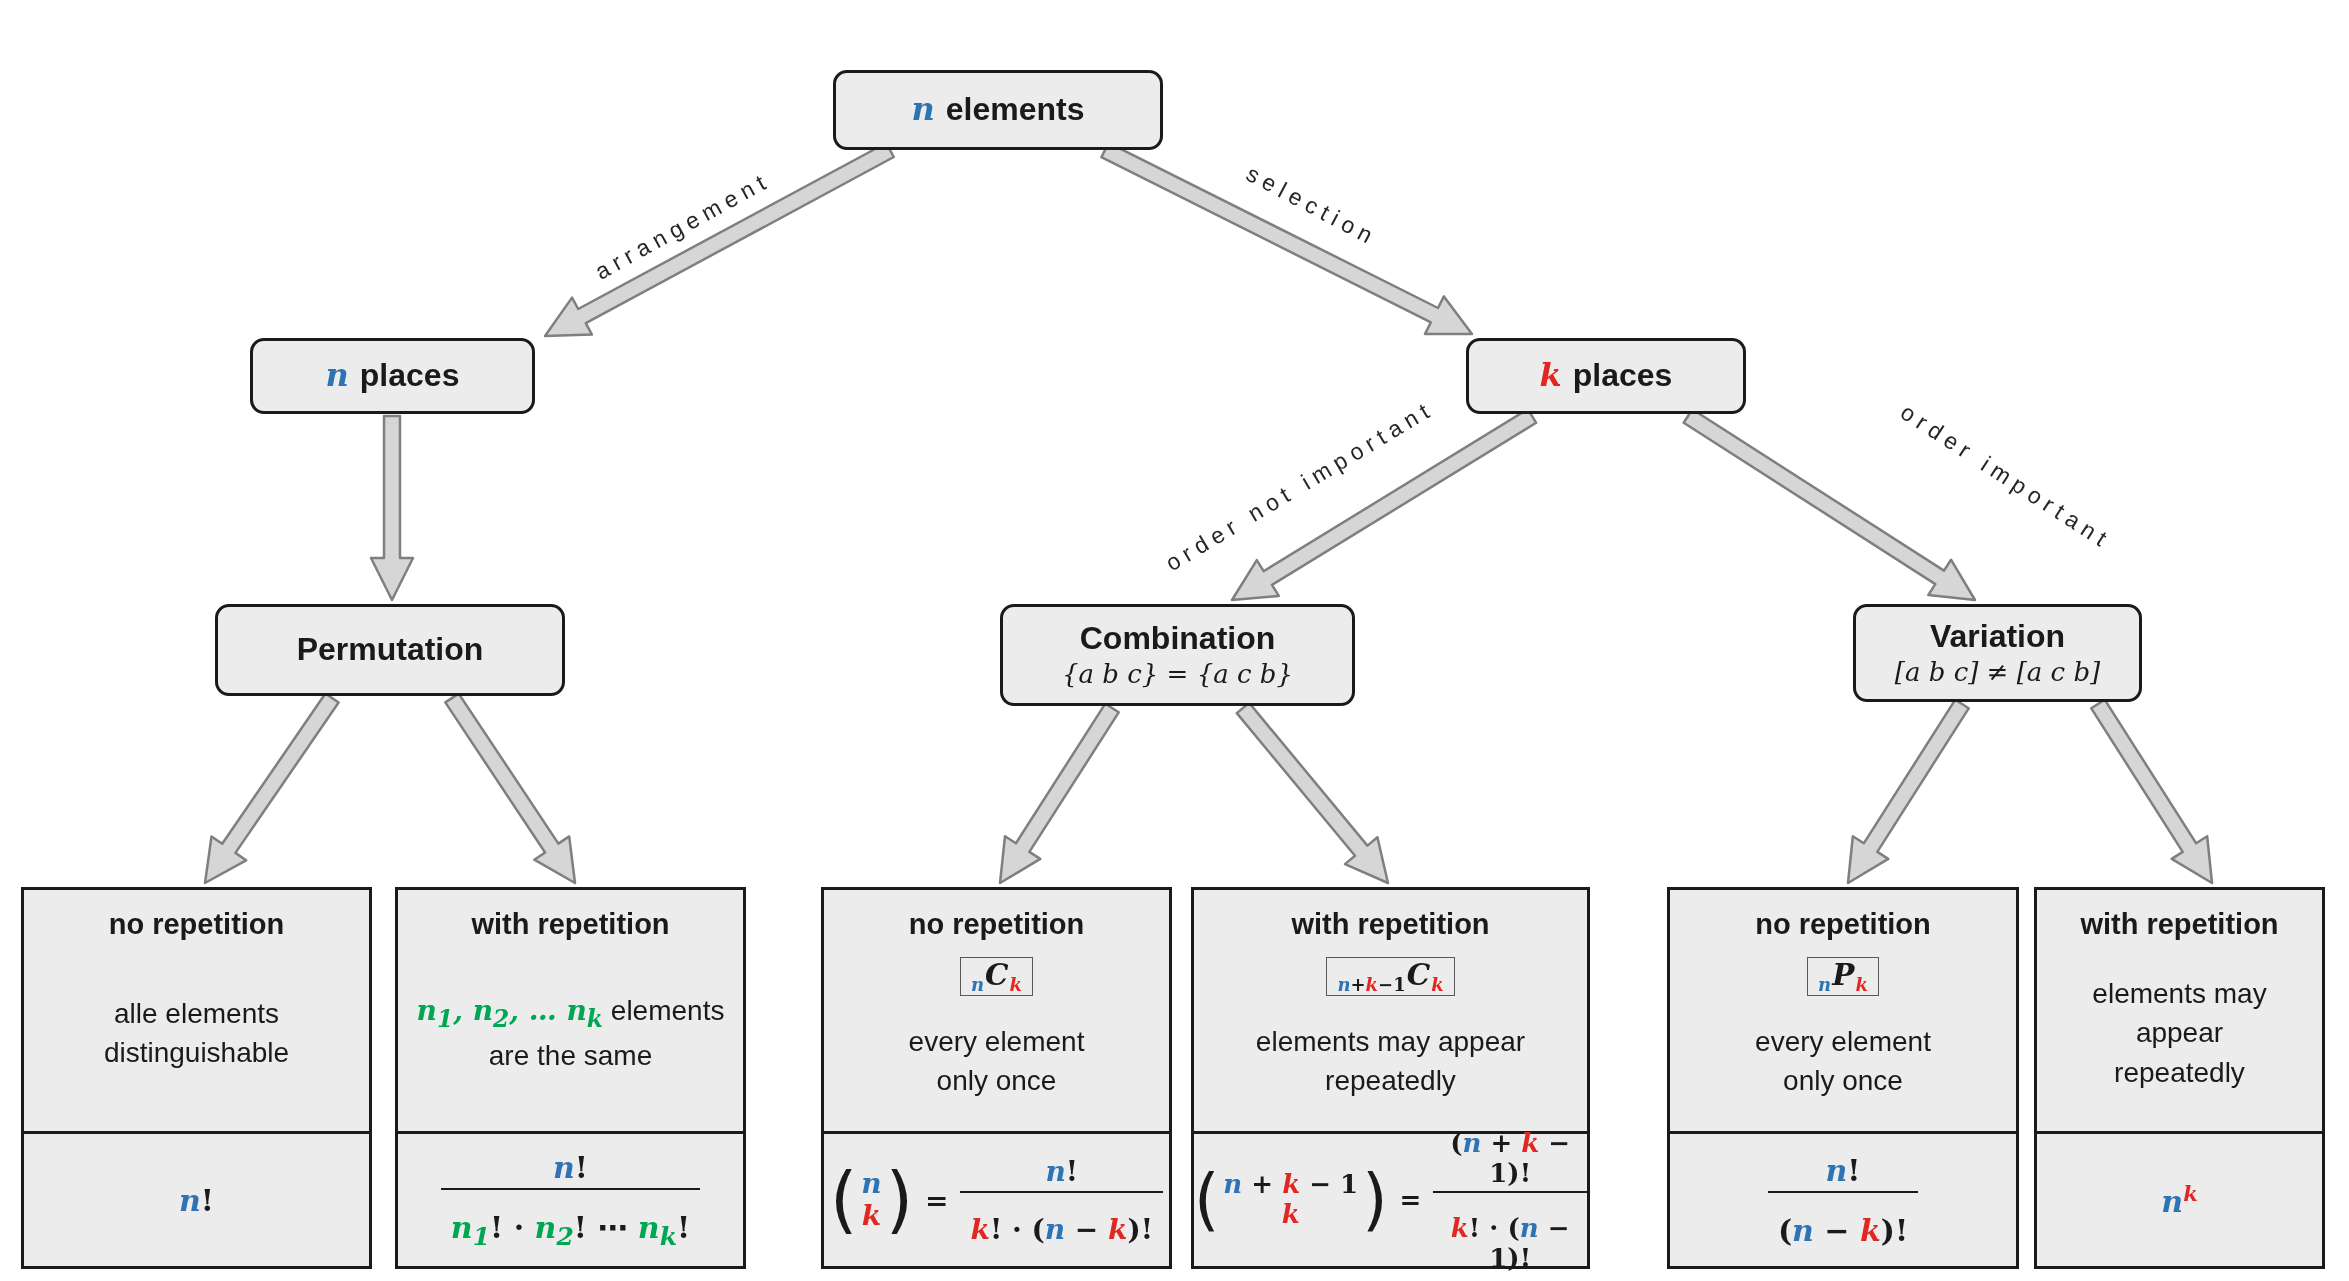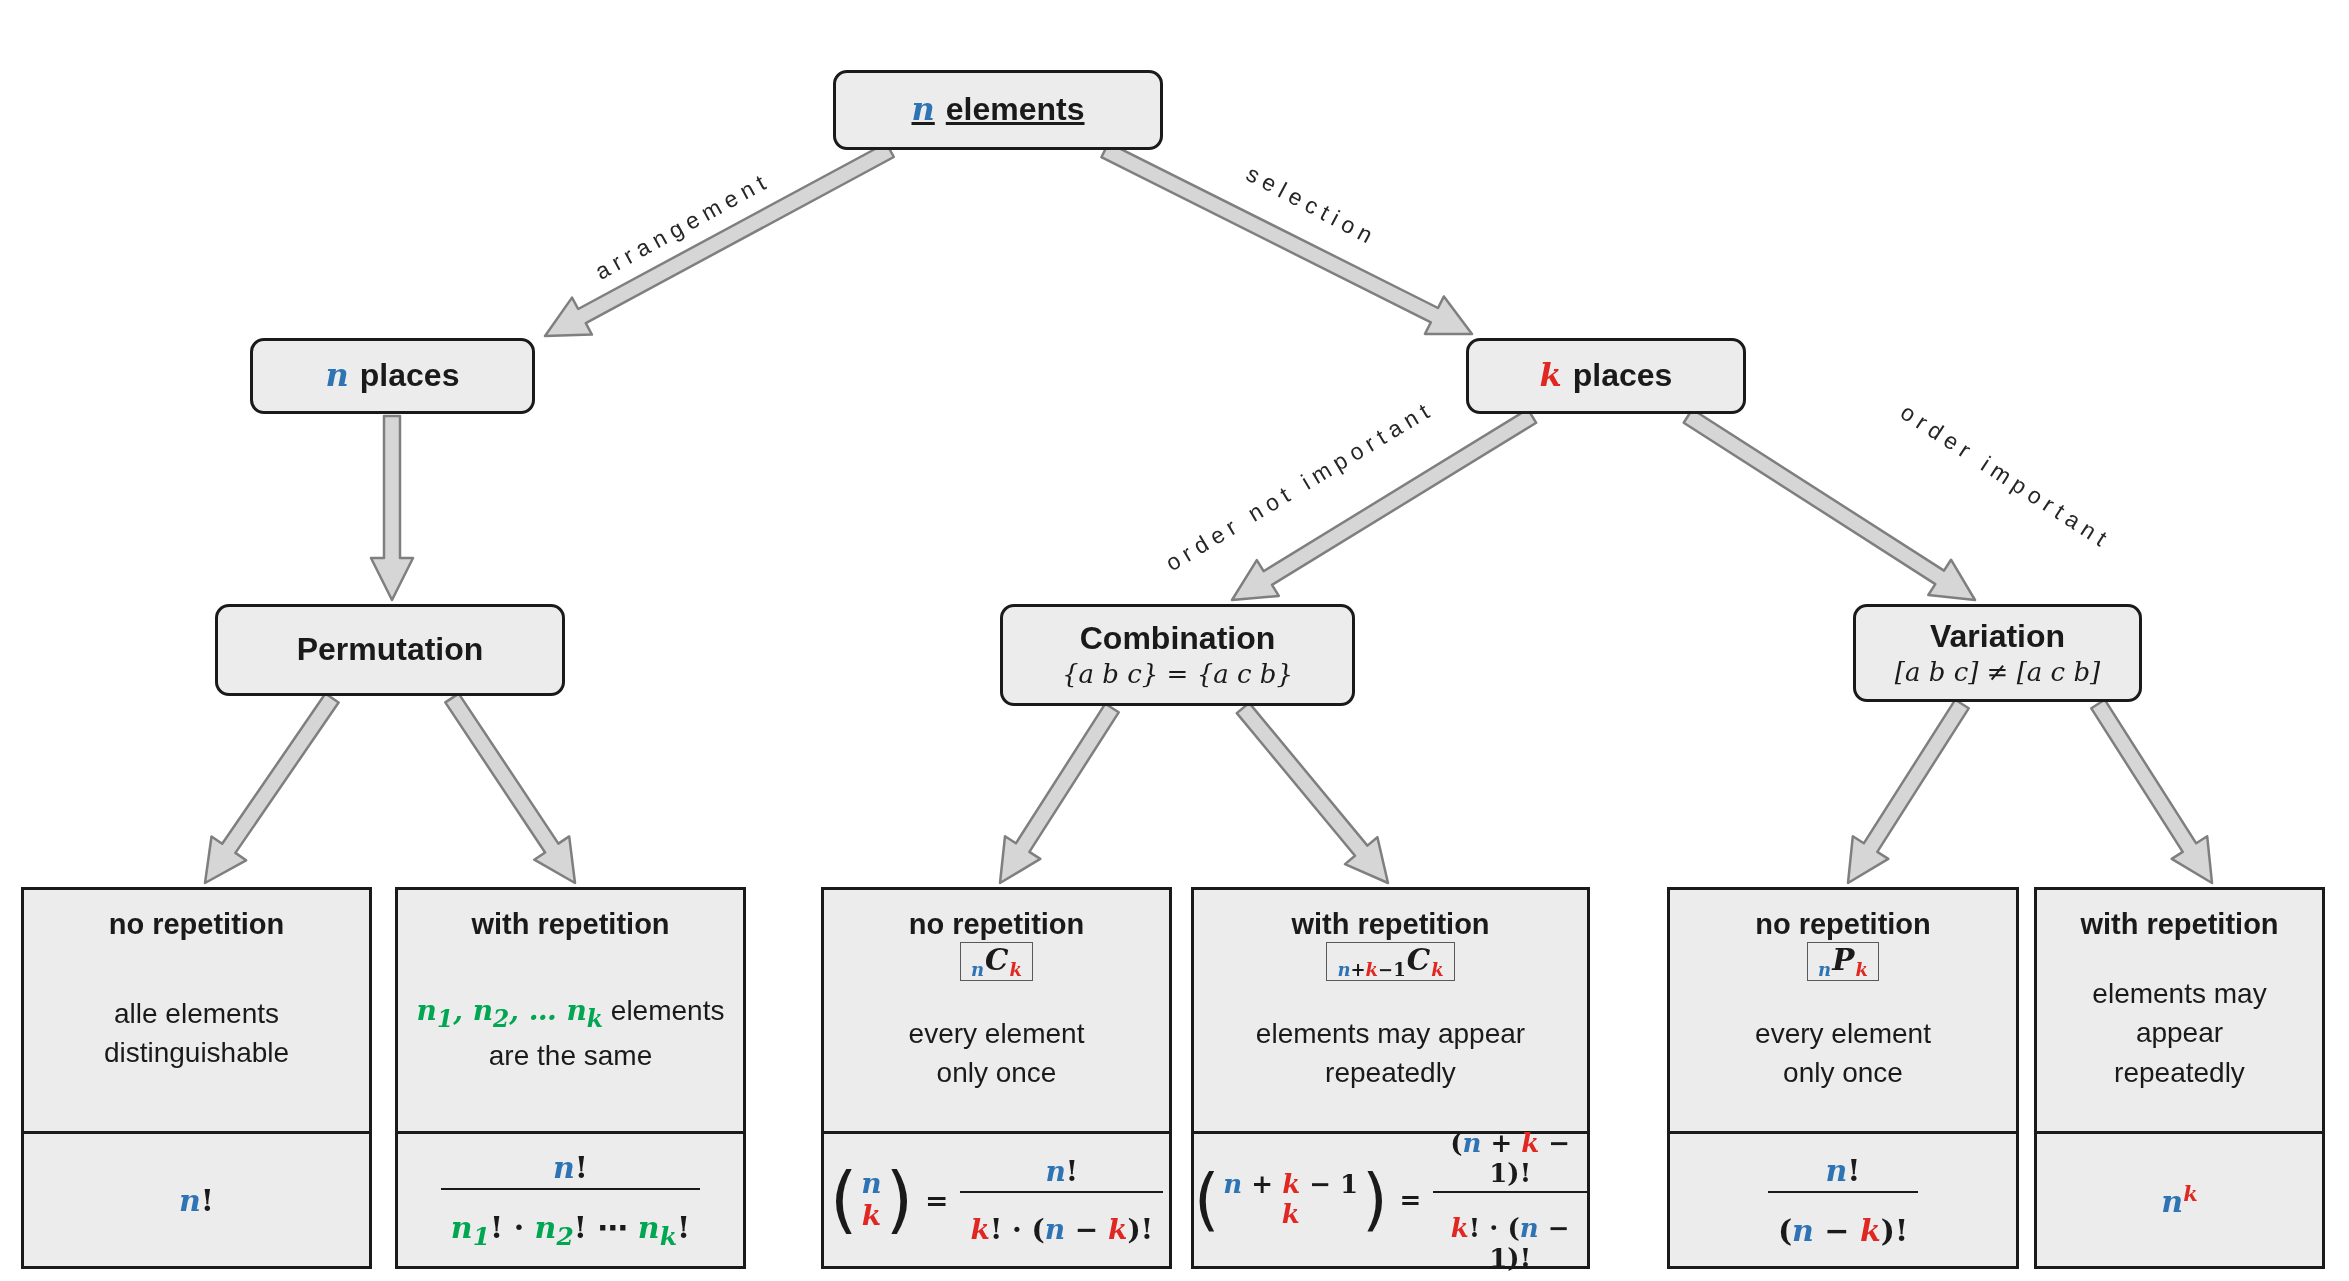--- a/index.html
+++ b/index.html
@@ -38,21 +38,21 @@
 
   
   .leaf {
     position:absolute; top:887px; height:382px; background:#ececec;
     border:3px solid #1a1a1a; box-sizing:border-box;
     display:flex; flex-direction:column;
   }
   .leaf-body { flex:1; display:flex; flex-direction:column; align-items:center; padding:18px 10px 6px; min-height:0; }
   .leaf-title { font-size:29px; font-weight:700; }
   .badge {
-    margin-top:1px; border:1.5px solid #595959; padding:1px 10px 4px; background:#ececec;
+    margin-top:16px; border:1.5px solid #595959; padding:1px 10px 4px; background:#ececec;
     font-family:"DejaVu Serif","DejaVu Sans",serif; font-size:25px; font-weight:700; line-height:1.1;text-align:right;
   }
   .badge .op { font-style:italic; font-size:1.18em; padding:0 1px; }
   .badge sub { font-size:0.72em; line-height:0; }
   .desc { margin:auto 0; text-align:center; font-size:28px; line-height:1.4; }
 
   .leaf-formula {
     height:132px; border-top:3px solid #1a1a1a; flex:none;
     display:flex; align-items:center; justify-content:center;
   }
@@ -84,21 +84,21 @@
     <path d="M1527.8,409.2L1263.6,571.2L1256.8,560.1L1232.0,600.0L1278.8,595.9L1272.0,584.9L1536.2,422.8Z" class="arrow"></path>
     <path d="M1683.7,422.7L1935.3,584.1L1928.3,595.0L1975.0,600.0L1951.0,559.7L1944.0,570.6L1692.3,409.3Z" class="arrow"></path>
     <path d="M325.4,693.5L222.2,843.8L211.5,836.5L205.0,883.0L246.1,860.3L235.4,852.9L338.6,702.5Z" class="arrow"></path>
     <path d="M445.3,702.4L545.1,852.5L534.3,859.7L575.0,883.0L569.2,836.4L558.4,843.6L458.7,693.6Z" class="arrow"></path>
     <path d="M1105.3,703.7L1015.9,843.3L1005.0,836.3L1000.0,883.0L1040.3,858.9L1029.4,851.9L1118.7,712.3Z" class="arrow"></path>
     <path d="M1236.8,713.1L1355.0,855.8L1345.0,864.1L1388.0,883.0L1377.4,837.3L1367.4,845.6L1249.2,702.9Z" class="arrow"></path>
     <path d="M1955.3,699.7L1863.8,843.3L1852.8,836.3L1848.0,883.0L1888.3,858.9L1877.3,851.9L1968.7,708.3Z" class="arrow"></path>
     <path d="M2091.3,708.3L2182.7,851.9L2171.7,858.9L2212.0,883.0L2207.2,836.3L2196.2,843.3L2104.7,699.7Z" class="arrow"></path>
   </svg>
 
-<div class="node" style="left:833px; top:70px; width:330px; height:80px;text-decoration:underline;">
+<div class="node" style="left:833px; top:70px; width:330px; height:80px;">
   <div class="node-title"><span class="var-b">n</span><span class="nlabel">elements</span></div>
 </div>
 
 <div class="node" style="left:250px; top:338px; width:285px; height:76px;">
   <div class="node-title"><span class="var-b">n</span><span class="nlabel">places</span></div>
 </div>
 
 <div class="node" style="left:1466px; top:338px; width:280px; height:76px;">
   <div class="node-title"><span class="var-r">k</span><span class="nlabel">places</span></div>
 </div>

